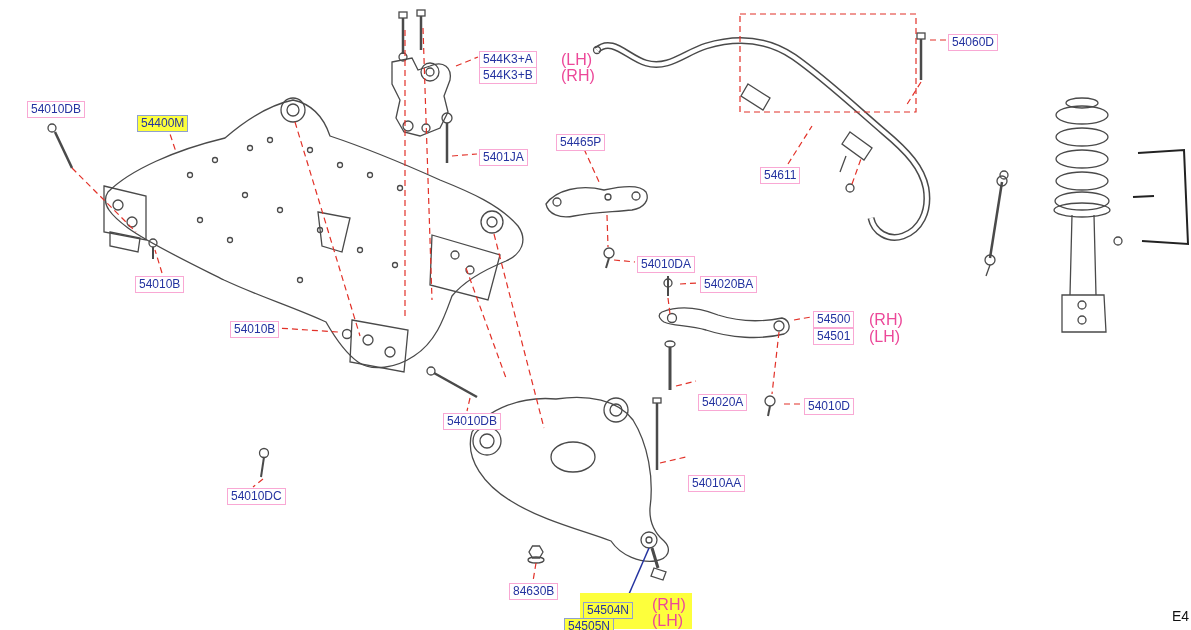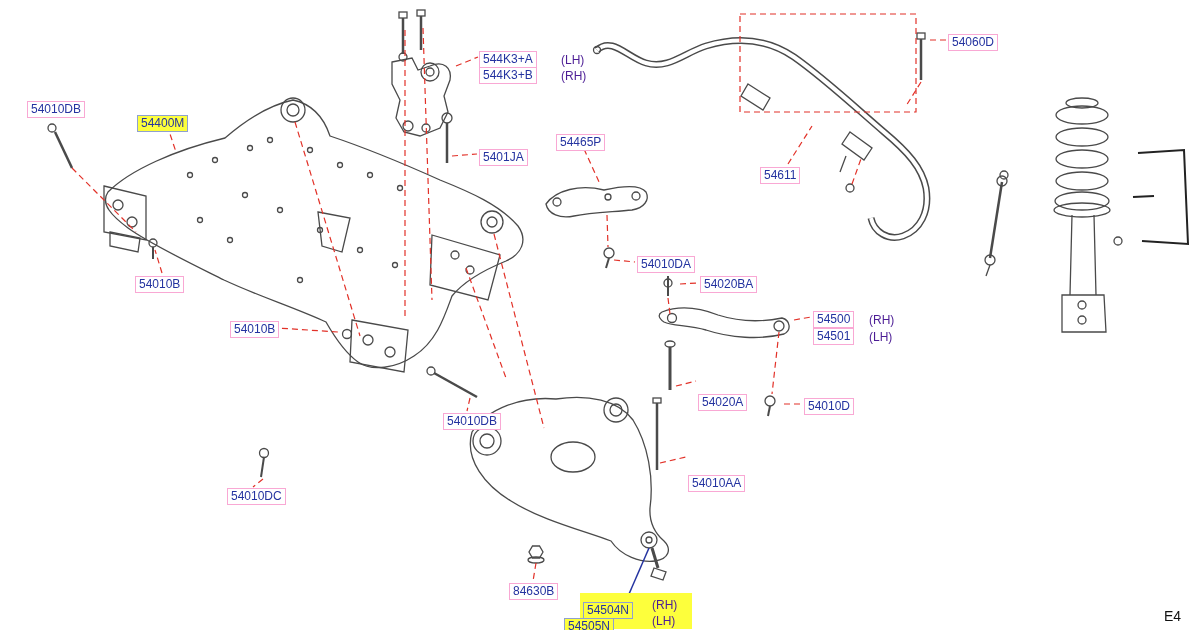--- a/index.html
+++ b/index.html
@@ -14,23 +14,23 @@
     color:#2433a0;
     background:#fff;
     border:1px solid #f9a8d4;
     padding:0 3px 1px 3px;
     white-space:nowrap;
     cursor:pointer;
   }
   .plabel.hl{background:#fdff3c;border-color:#8fa0d0;margin-top:6px;}
   .hl-strip{position:absolute;background:#fdff3c;z-index:2;}
   .ann{
-    position:absolute;z-index:3;font-size:12px;line-height:14px;color:#4c1d95;white-space:nowrap;
+    position:absolute;z-index:3;font-size:16px;line-height:14px;color:#ec4899;white-space:nowrap;
   }
-  .sheet-code{position:absolute;z-index:3;font-size:14px;color:#111;}
+  .sheet-code{position:absolute;z-index:3;font-size:14px;color:#111;margin-left:8px;}
   svg{display:block;}
 </style>
 </head>
 <body>
 
 <div class="stage">
 
   <svg class="layer" width="1191" height="630" viewBox="0 0 1191 630">
 
     <g stroke="#4a4a4a" stroke-width="1.3" fill="none">

